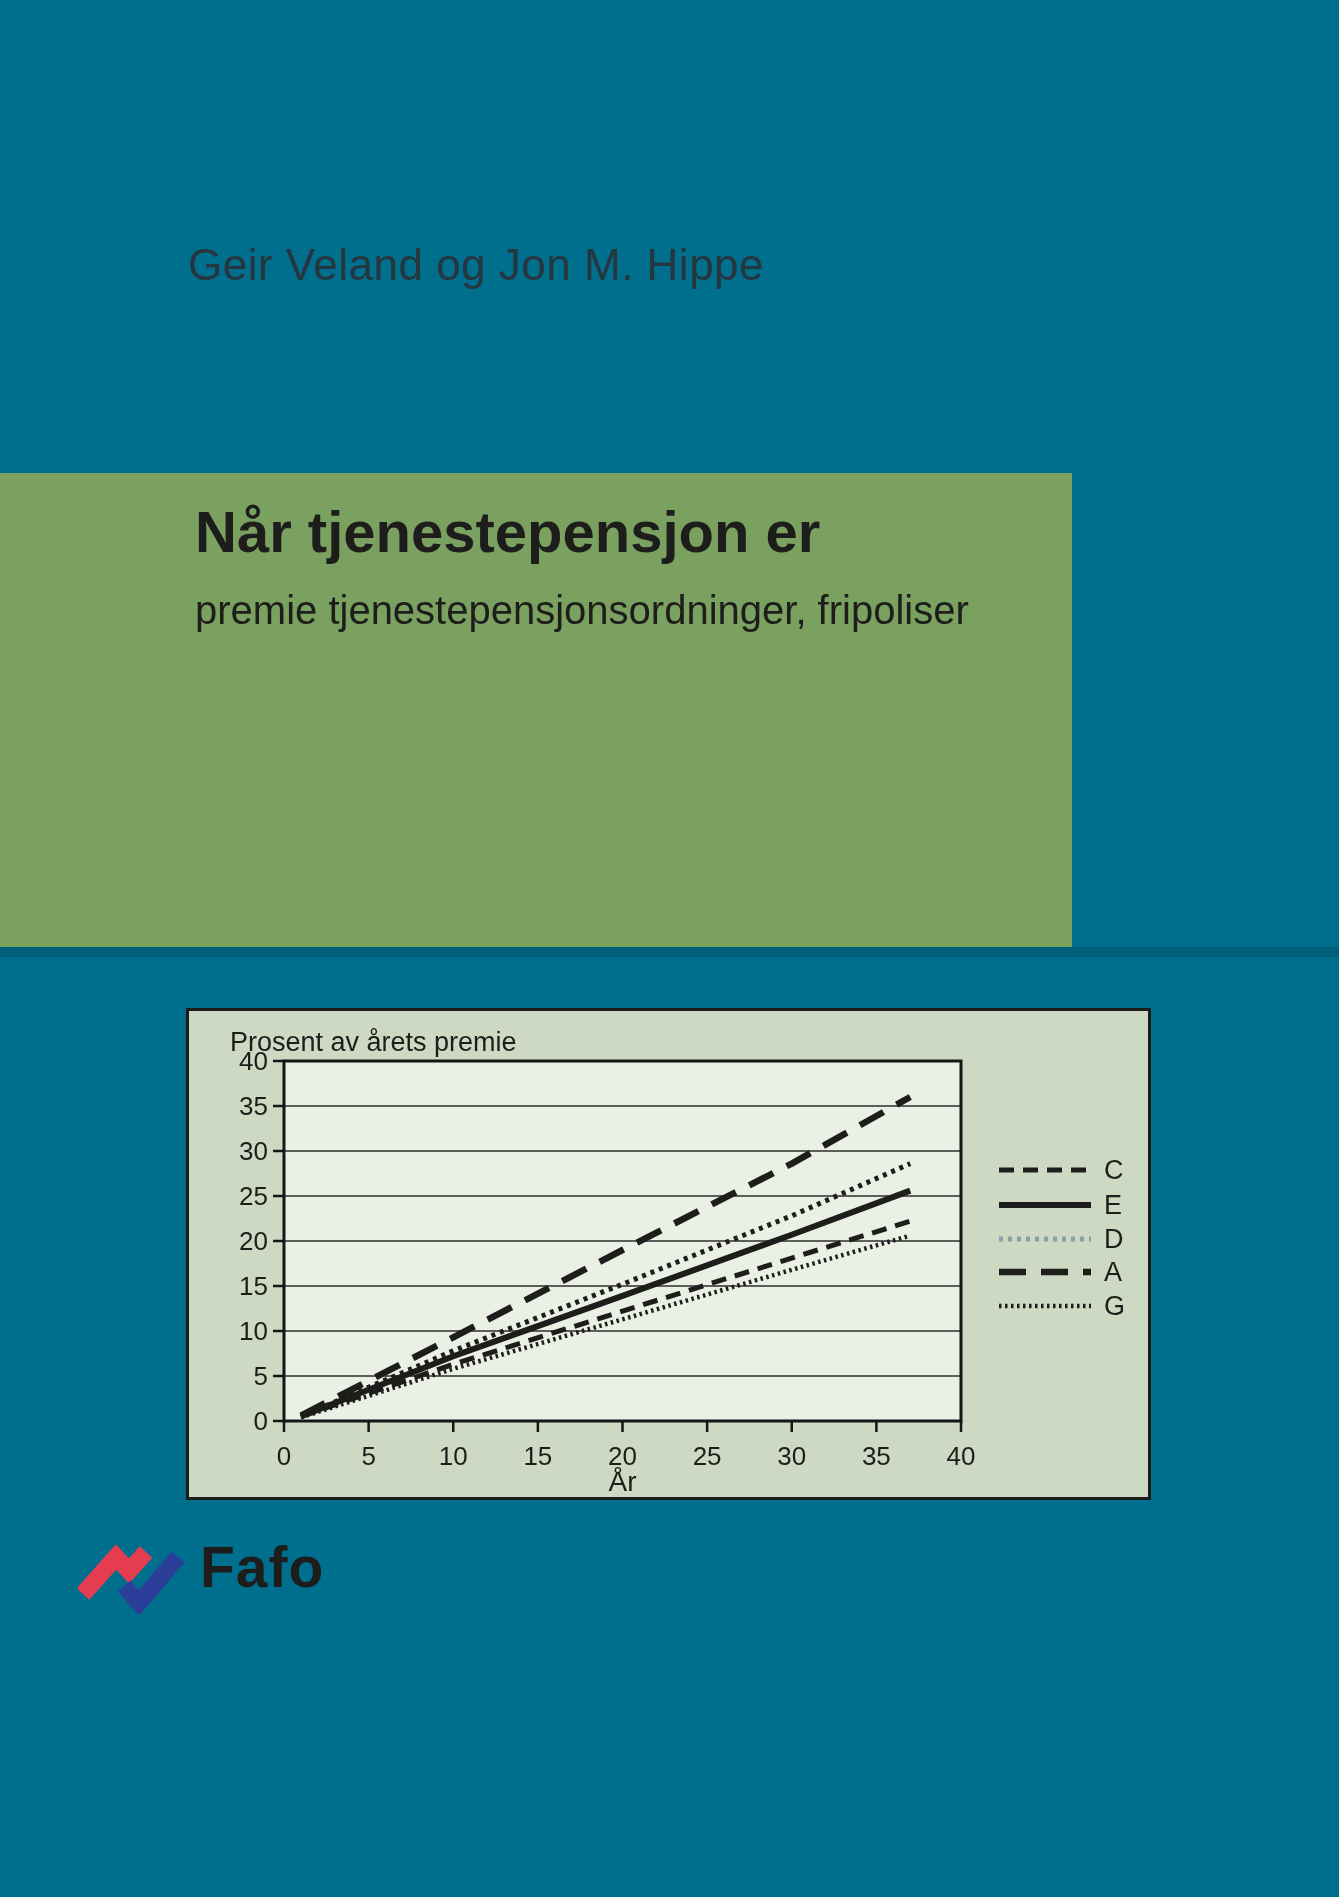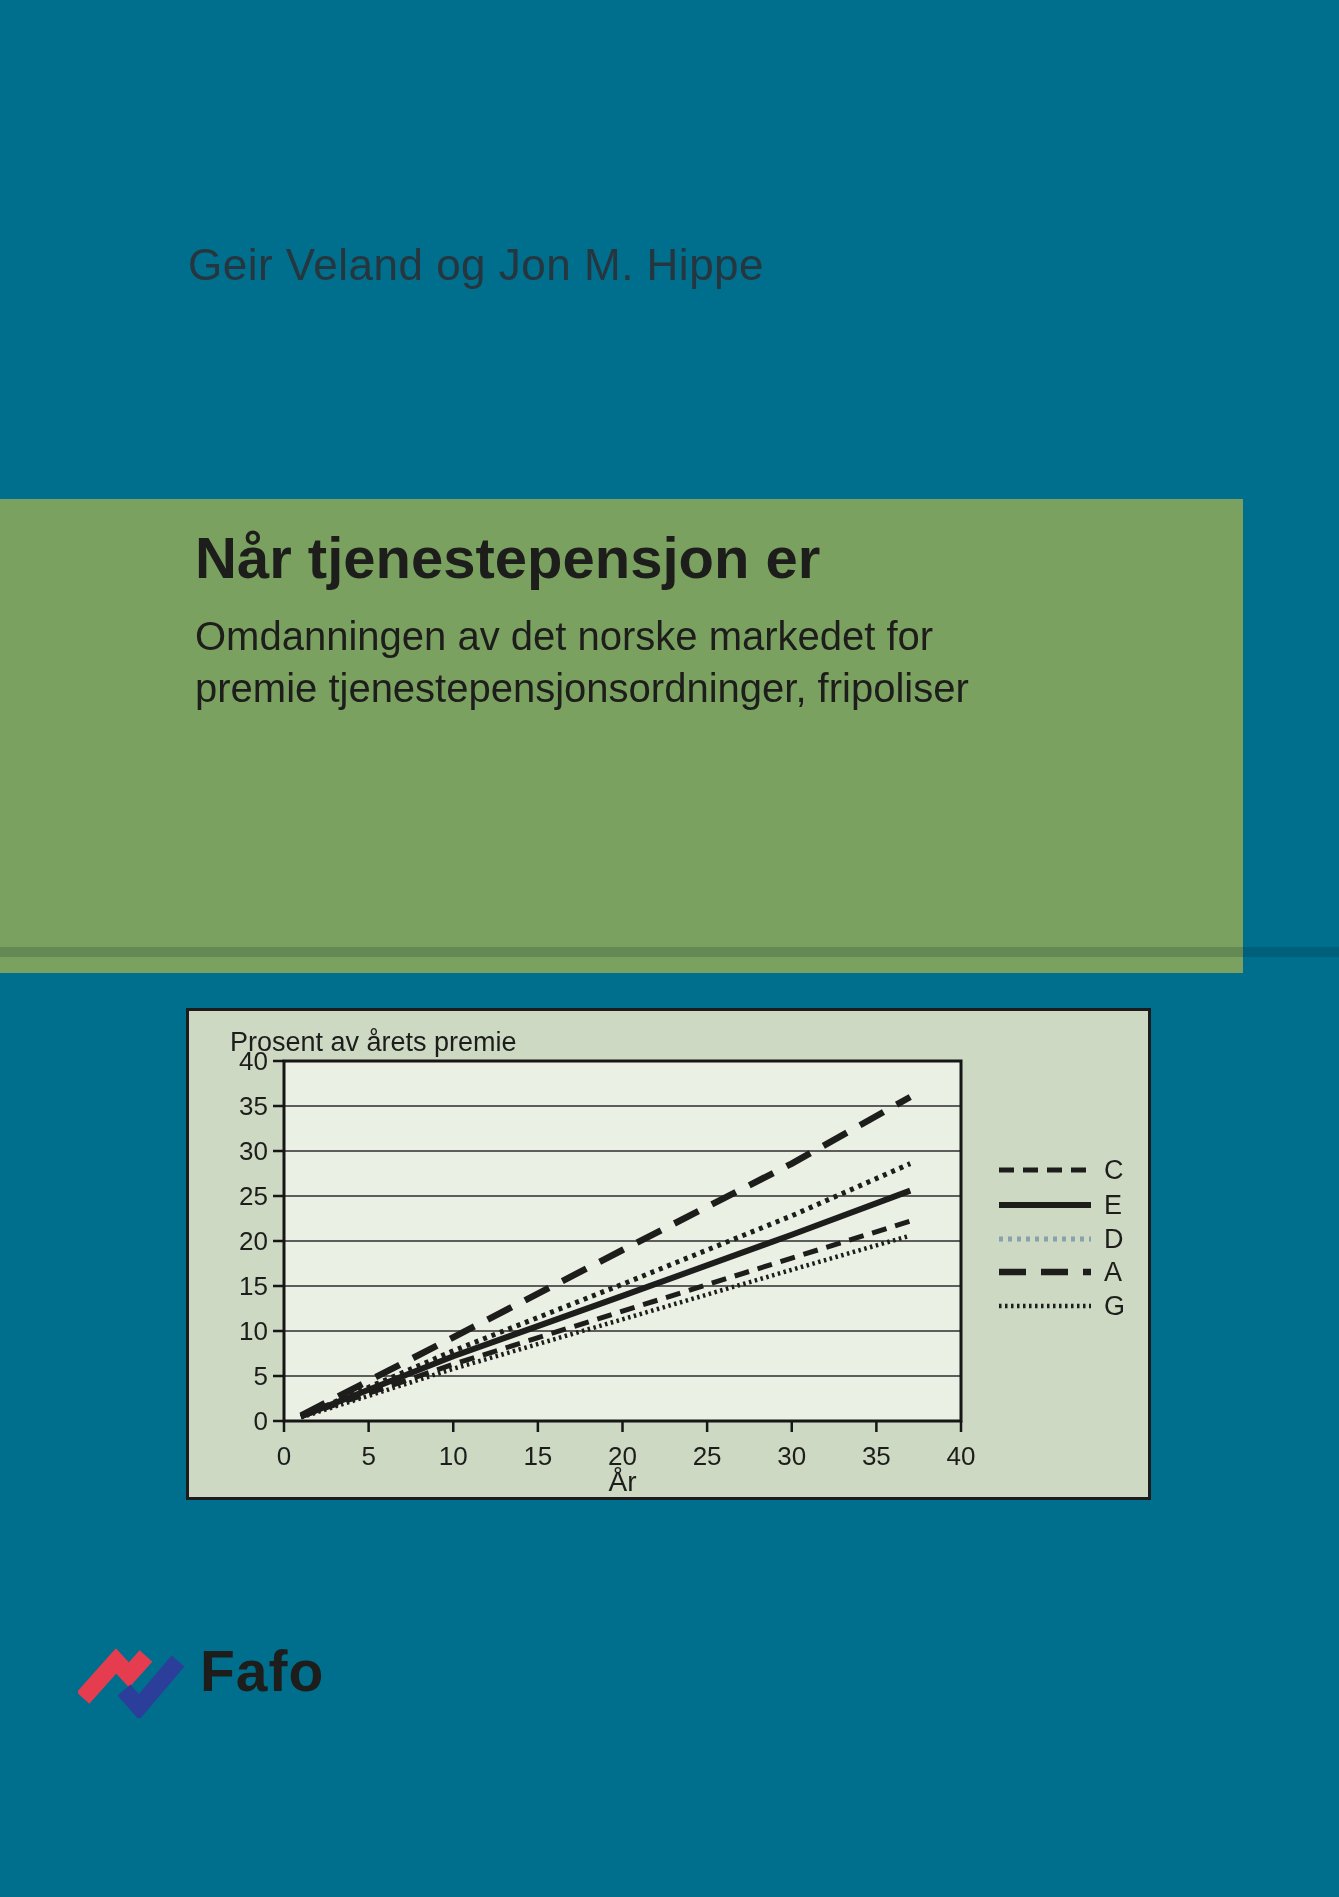--- a/index.html
+++ b/index.html
@@ -7,21 +7,21 @@
     width:1339px;height:1897px;position:relative;overflow:hidden;
     background:var(--teal,#006f8e);
     font-family:"Liberation Sans",sans-serif;
   }
   .author{
     position:absolute;left:188px;top:240px;
     font-size:44px;font-weight:400;color:var(--author-ink,#26363e);
     letter-spacing:0.5px;
   }
   .band{
-    position:absolute;left:0;top:499px;width:1243px;height:474px;
+    position:absolute;left:0;top:473px;width:1072px;height:474px;
     background:var(--band-green,#7ba160);
   }
   .band-shadow{
     position:absolute;left:0;top:947px;width:1339px;height:10px;
     background:rgba(0,30,40,0.18);
   }
   .band-inner{position:absolute;left:195px;top:22px;width:1050px;}
   .title{
     font-size:58px;font-weight:700;line-height:73px;color:var(--ink,#1d1d1b);
     letter-spacing:0px;
@@ -31,41 +31,40 @@
     font-size:40px;font-weight:400;line-height:52px;color:var(--ink,#1d1d1b);
   }
   .chart-panel{
     position:absolute;left:186px;top:1008px;width:965px;height:492px;
     background:var(--panel-bg,#cdd9c3);
     border:3px solid #1c1c1c;box-sizing:border-box;
   }
   .chart-panel svg{position:absolute;left:0;top:0;}
   svg text{font-family:"Liberation Sans",sans-serif;fill:var(--ink,#1d1d1b);}
   .logo{
-    position:absolute;left:78px;top:1628px;display:flex;align-items:center;
+    position:absolute;left:78px;top:1524px;display:flex;align-items:center;
   }
   .logo-word{
     font-size:57px;font-weight:700;color:var(--ink,#1d1d1b);
     margin-left:14px;margin-top:-4px;letter-spacing:1px;
   }
 </style>
 </head>
 <body>
 
 <div>
 
   <div class="author">Geir Veland og Jon M. Hippe</div>
 
   <div class="band">
     <div class="band-inner">
       <div class="title">
         <div>Når tjenestepensjon er</div>
       </div>
       <div class="subtitle">
-        <div>Omdanningen av det norske markedet for</div>
         <div>premie tjenestepensjonsordninger, fripoliser</div>
       </div>
     </div>
   </div>
   <div class="band-shadow"></div>
 
   <div class="chart-panel">
     <svg width="959" height="486" viewBox="0 0 959 486">
         <rect x="95" y="50" width="677" height="360" fill="#eaf0e4"></rect>
         <g>

